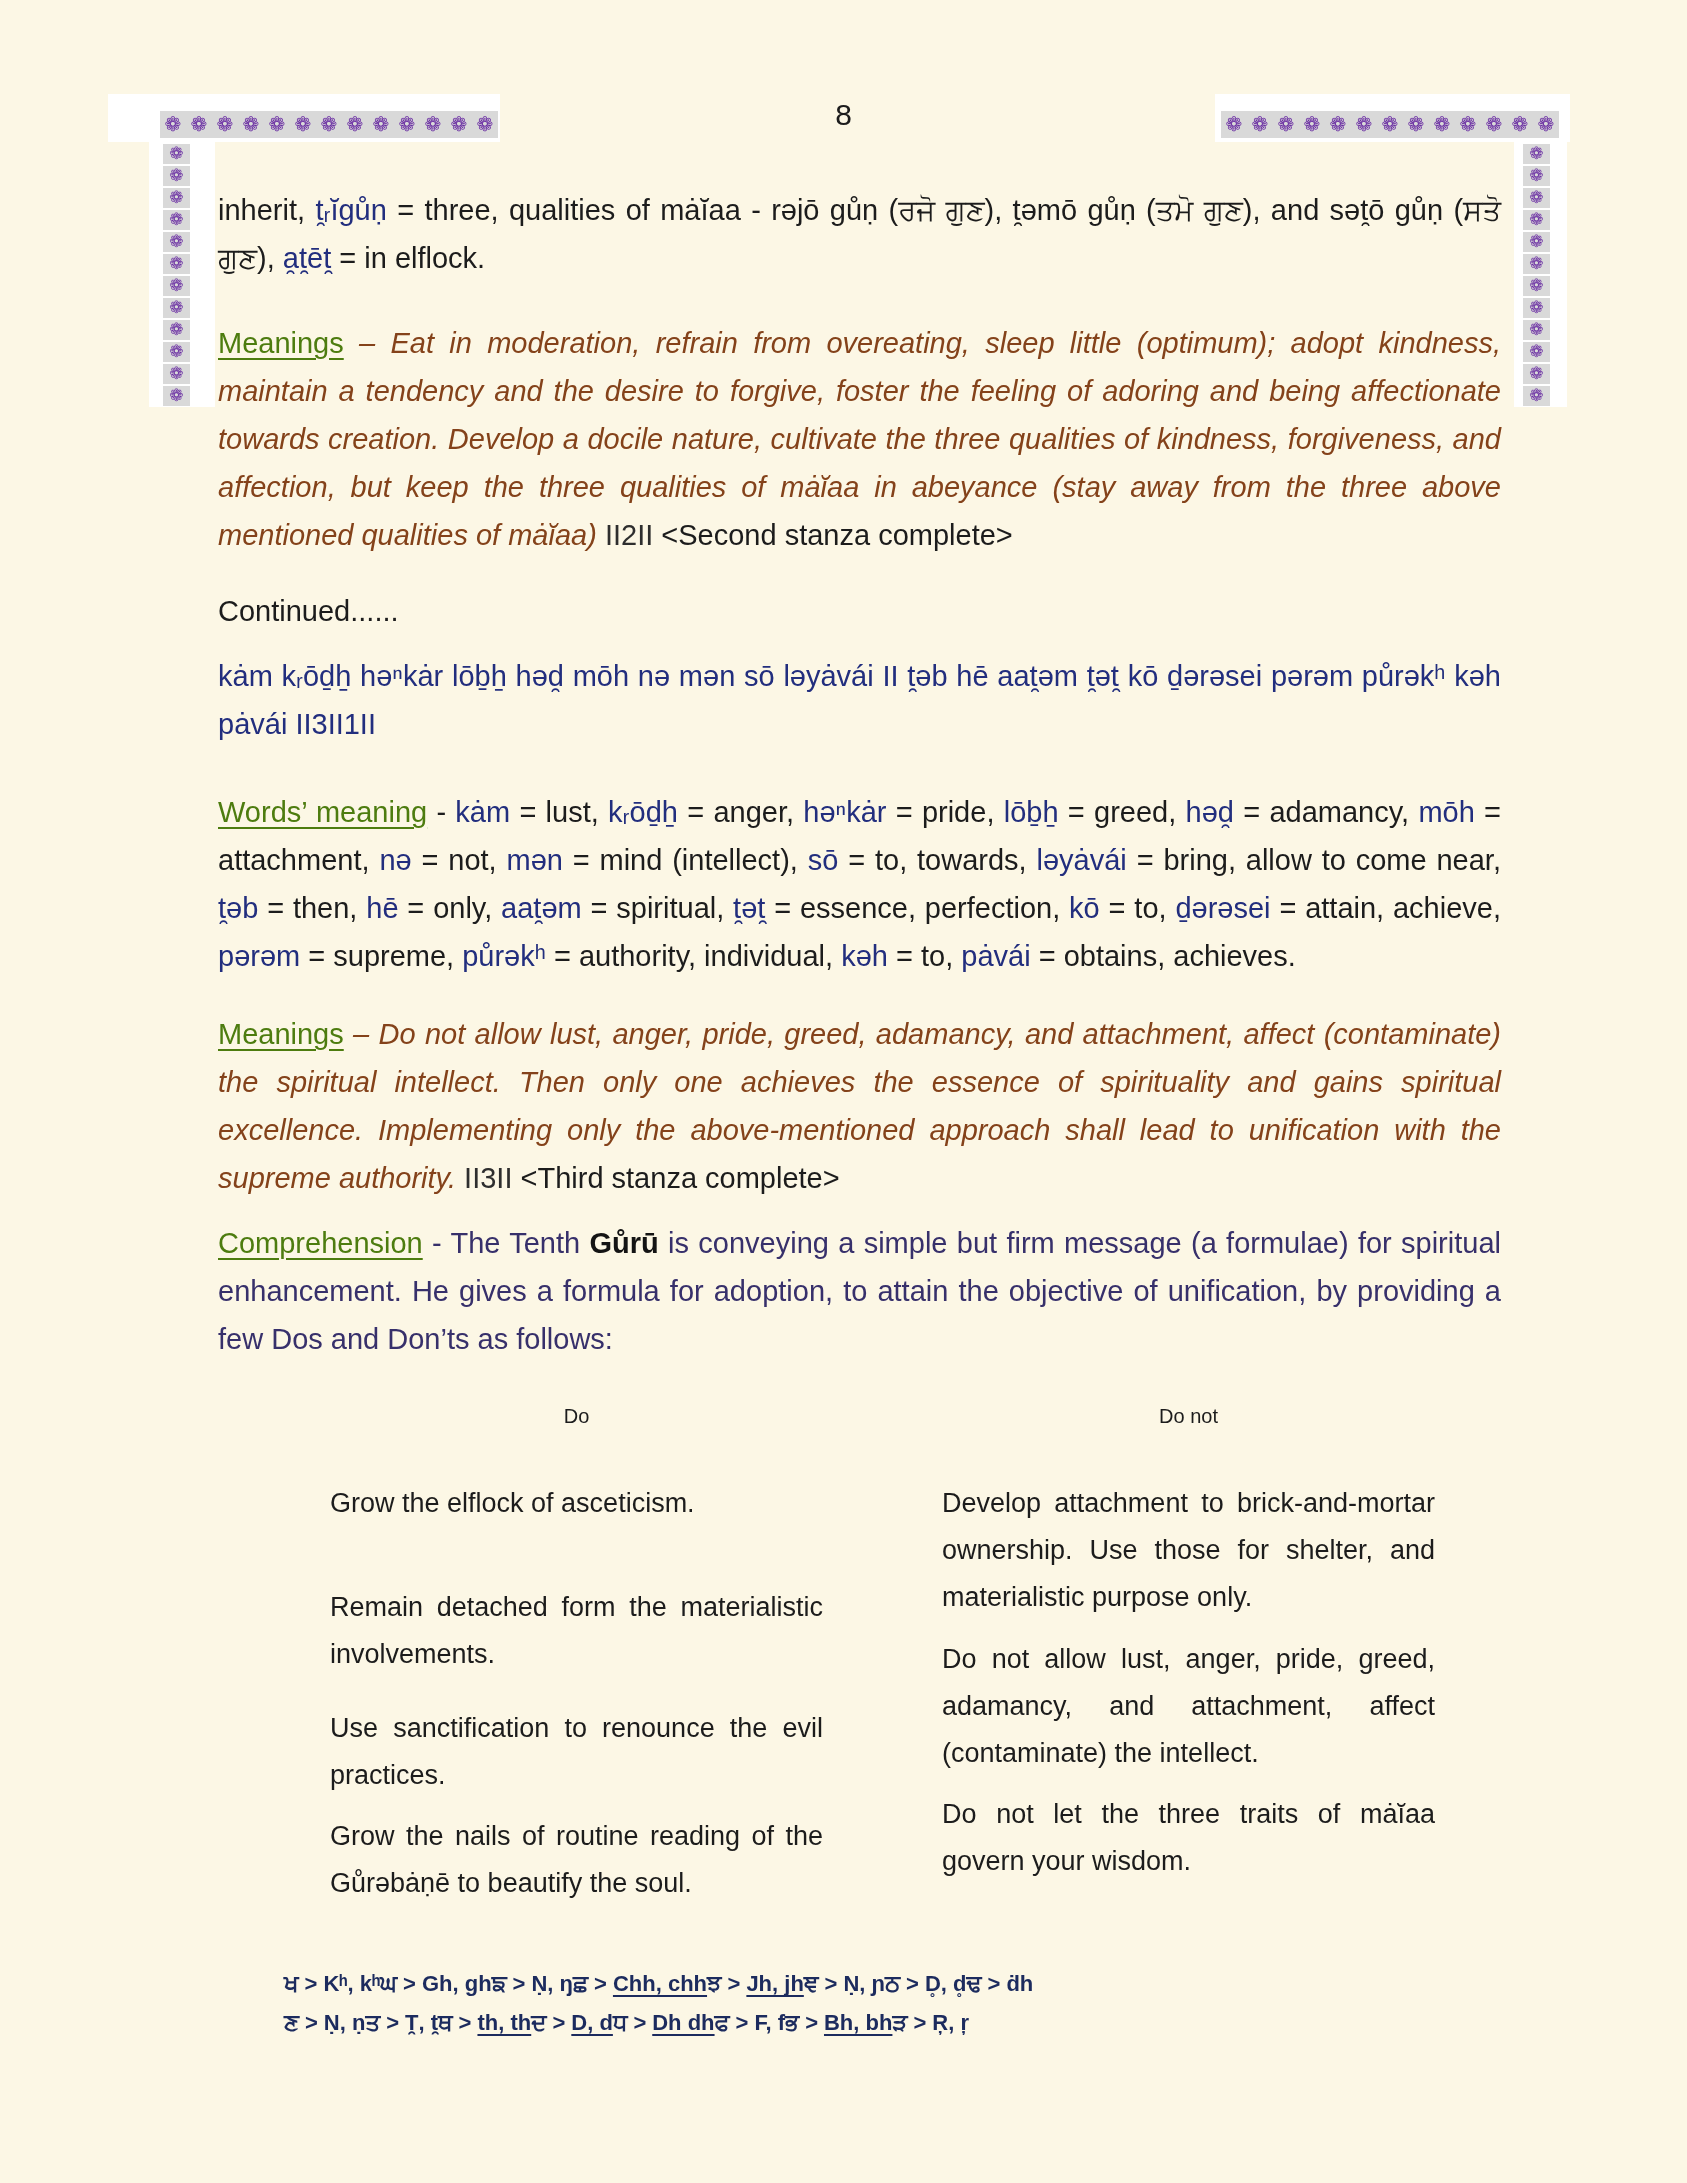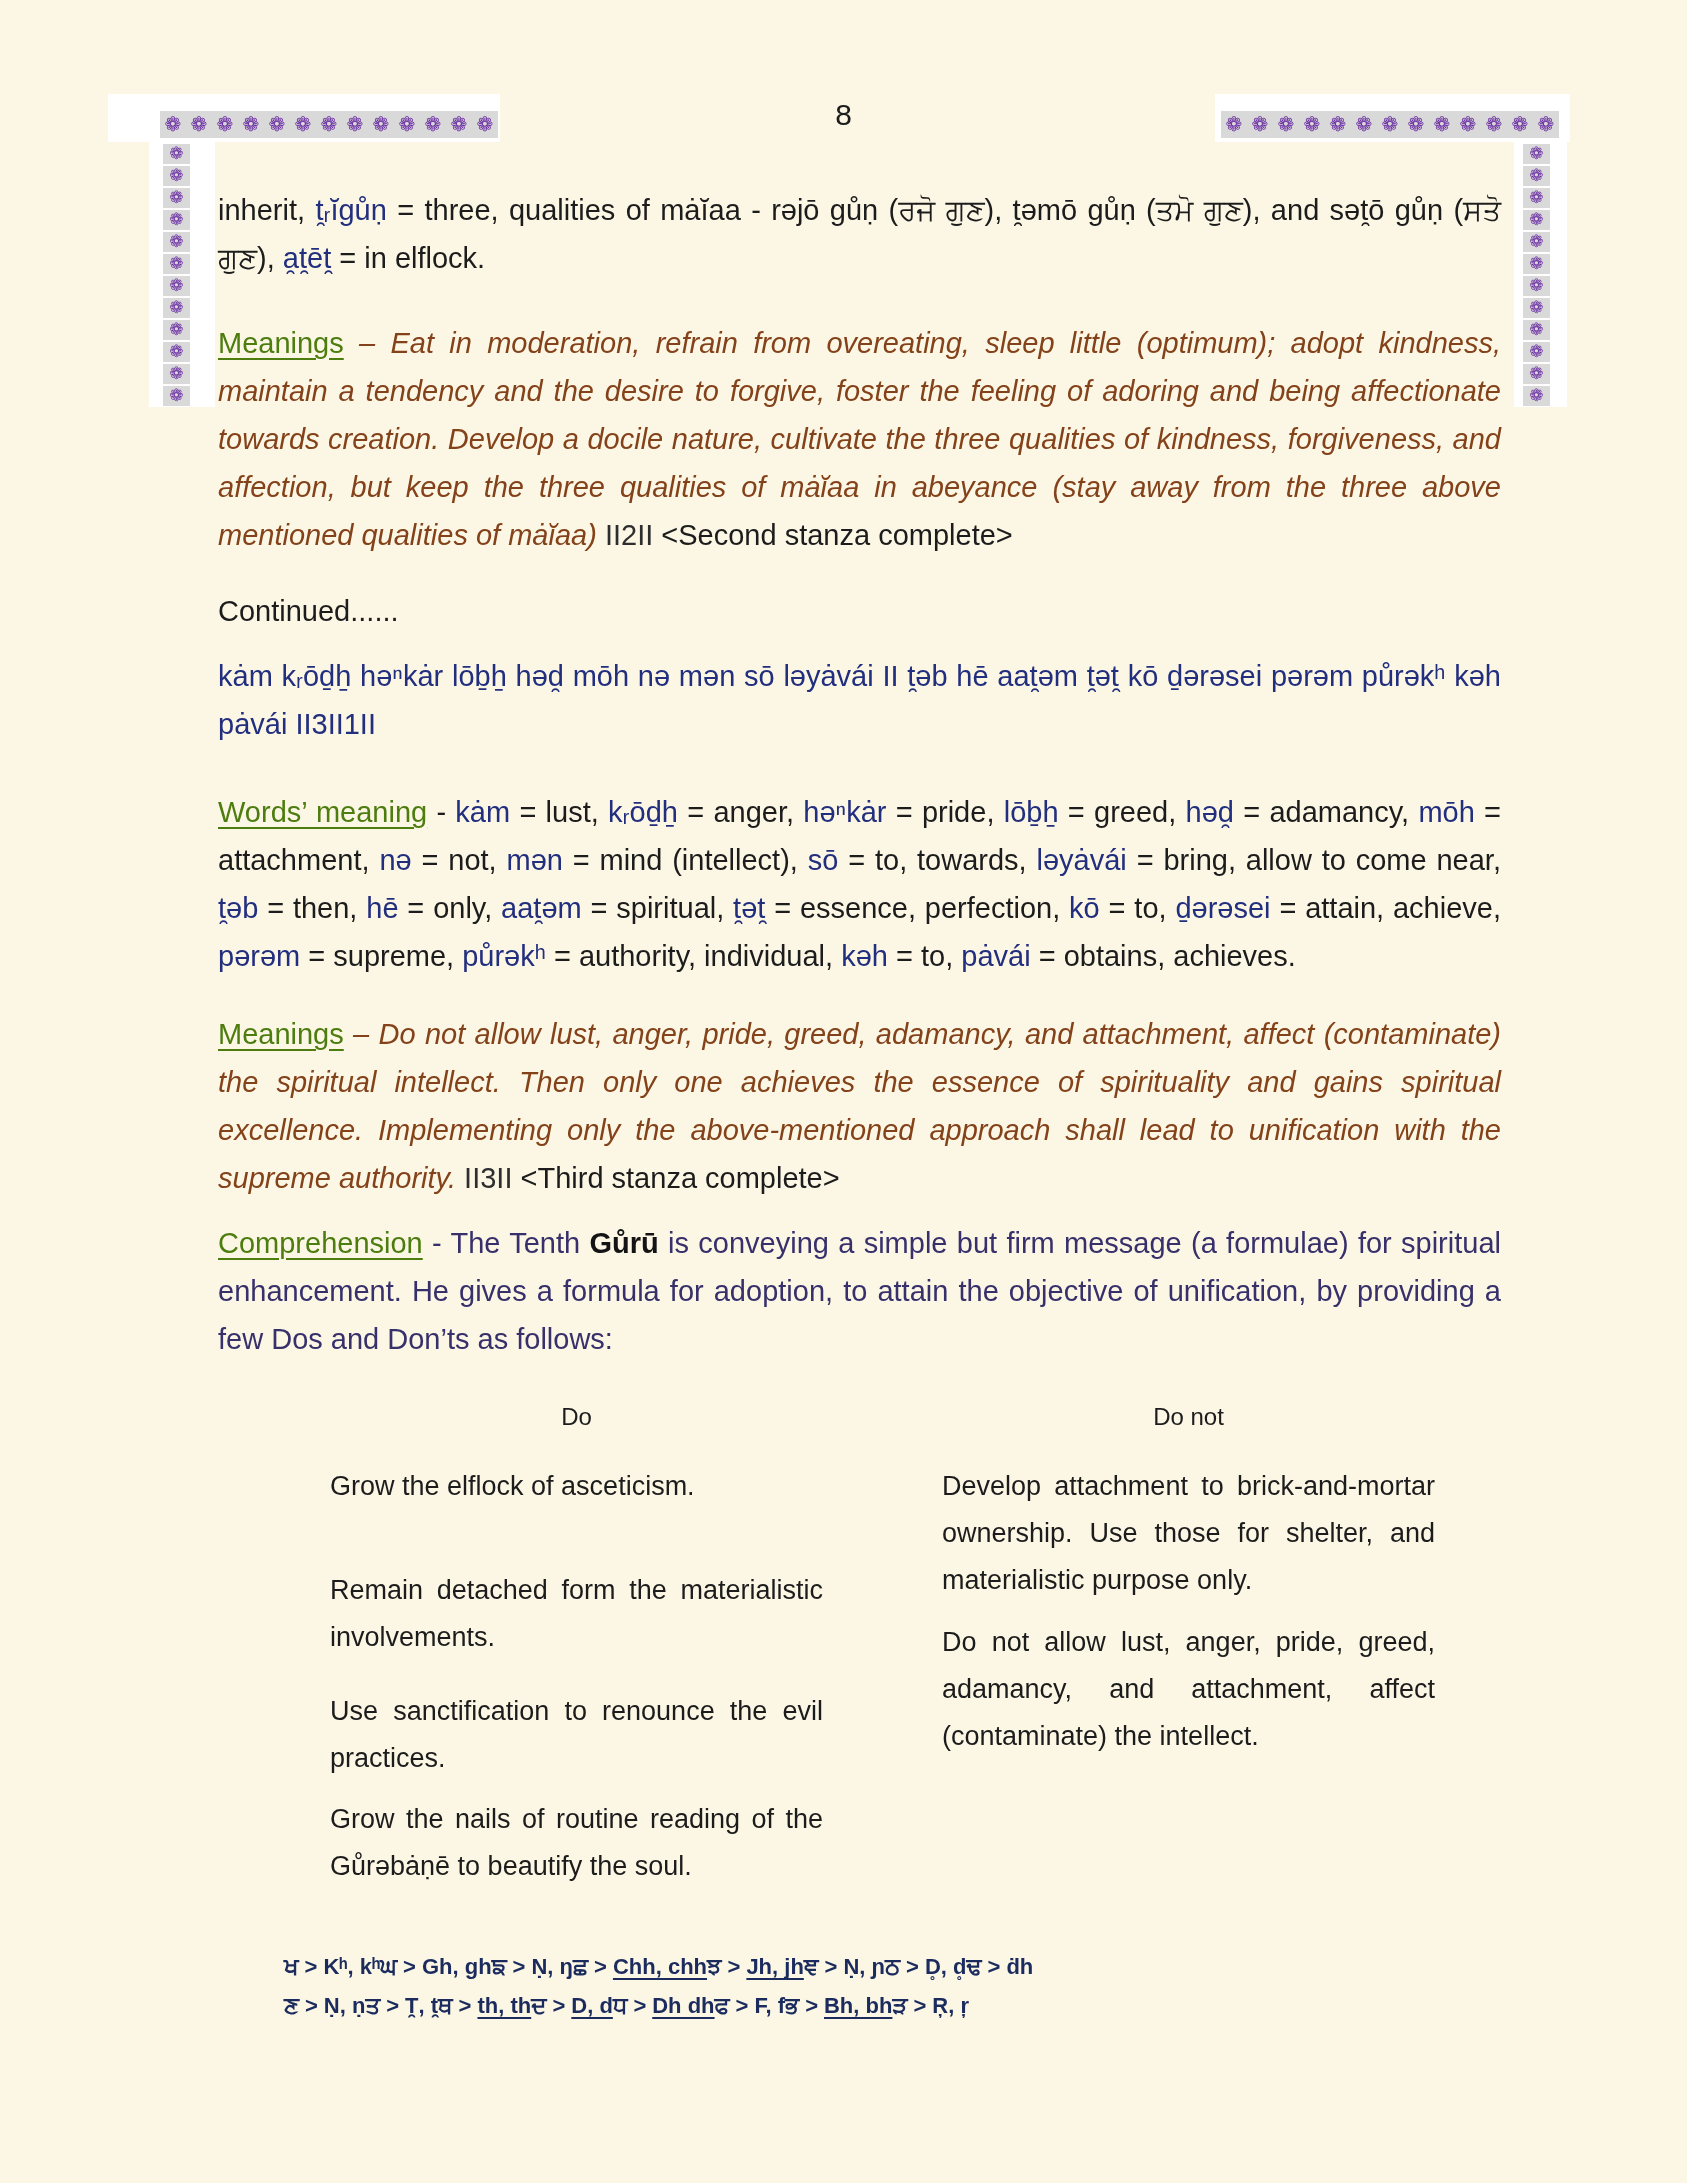--- a/index.html
+++ b/index.html
@@ -25,21 +25,21 @@
   .p-comp{margin-bottom:30px;}
   .blk{color:#1C1C1C;}
   .blu{color:#222E7E;}
   .brn{color:#84421A;font-style:italic;}
   .ind{color:#37306B;}
   .gbold{color:#141414;font-weight:bold;}
   .mark{color:#2E2E2E;}
   .lbl{color:#4d7c0f;text-decoration:underline;text-decoration-thickness:2px;text-underline-offset:5.3px;}
   .dd-table{display:grid;grid-template-columns:493px 493px;column-gap:119px;
             margin:0 0 61px 112px;font-size:27px;line-height:47px;}
-  .dd-header{text-align:center;margin-bottom:23px;font-size:24px;}
+  .dd-header{text-align:center;margin-bottom:40px;font-size:20px;}
   .cell-item{text-align:justify;}
   .do-items > div:nth-child(1){margin-bottom:57px;}
   .do-items > div:nth-child(2){margin-bottom:26.5px;}
   .do-items > div:nth-child(3){margin-bottom:14.6px;}
   .dont-items > div{margin-bottom:14.6px;}
   .keyrows{margin-left:66px;width:1125px;color:#1C2B5E;font-size:22px;text-align:left;}
   .keyrow{display:flex;line-height:30px;margin-bottom:8px;font-weight:bold;}
   .entry{white-space:nowrap;}
   .entry .g{font-size:23px;margin-right:6px;}
   .entry .sep{margin-right:6px;}
@@ -140,20 +140,21 @@
             <div class="cell-item">Remain detached form the materialistic involvements.</div>
             <div class="cell-item">Use sanctification to renounce the evil practices.</div>
             <div class="cell-item">Grow the nails of routine reading of the Gůrəbȧṇē to beautify the soul.</div>
           </div>
       </div>
       <div class="dd-col">
         <div class="dd-header">Do not</div>
         <div class="dd-items dont-items">
             <div class="cell-item">Develop attachment to brick-and-mortar ownership. Use those for shelter, and materialistic purpose only.</div>
             <div class="cell-item">Do not allow lust, anger, pride, greed, adamancy, and attachment, affect (contaminate) the intellect.</div>
+            <div class="cell-item">Do not let the three traits of mȧĭaa govern your wisdom.</div>
           </div>
       </div>
     </div>
 
     <div class="keyrows">
       <div class="keyrow">
           <span class="entry"><span class="g">ਖ</span><span class="sep">&gt;</span><span class="r">Kʰ, kʰ</span></span>
           <span class="entry"><span class="g">ਘ</span><span class="sep">&gt;</span><span class="r">Gh, gh</span></span>
           <span class="entry"><span class="g">ਙ</span><span class="sep">&gt;</span><span class="r">Ṇ, ŋ</span></span>
           <span class="entry"><span class="g">ਛ</span><span class="sep">&gt;</span><span class="r u">Chh, chh</span></span>

